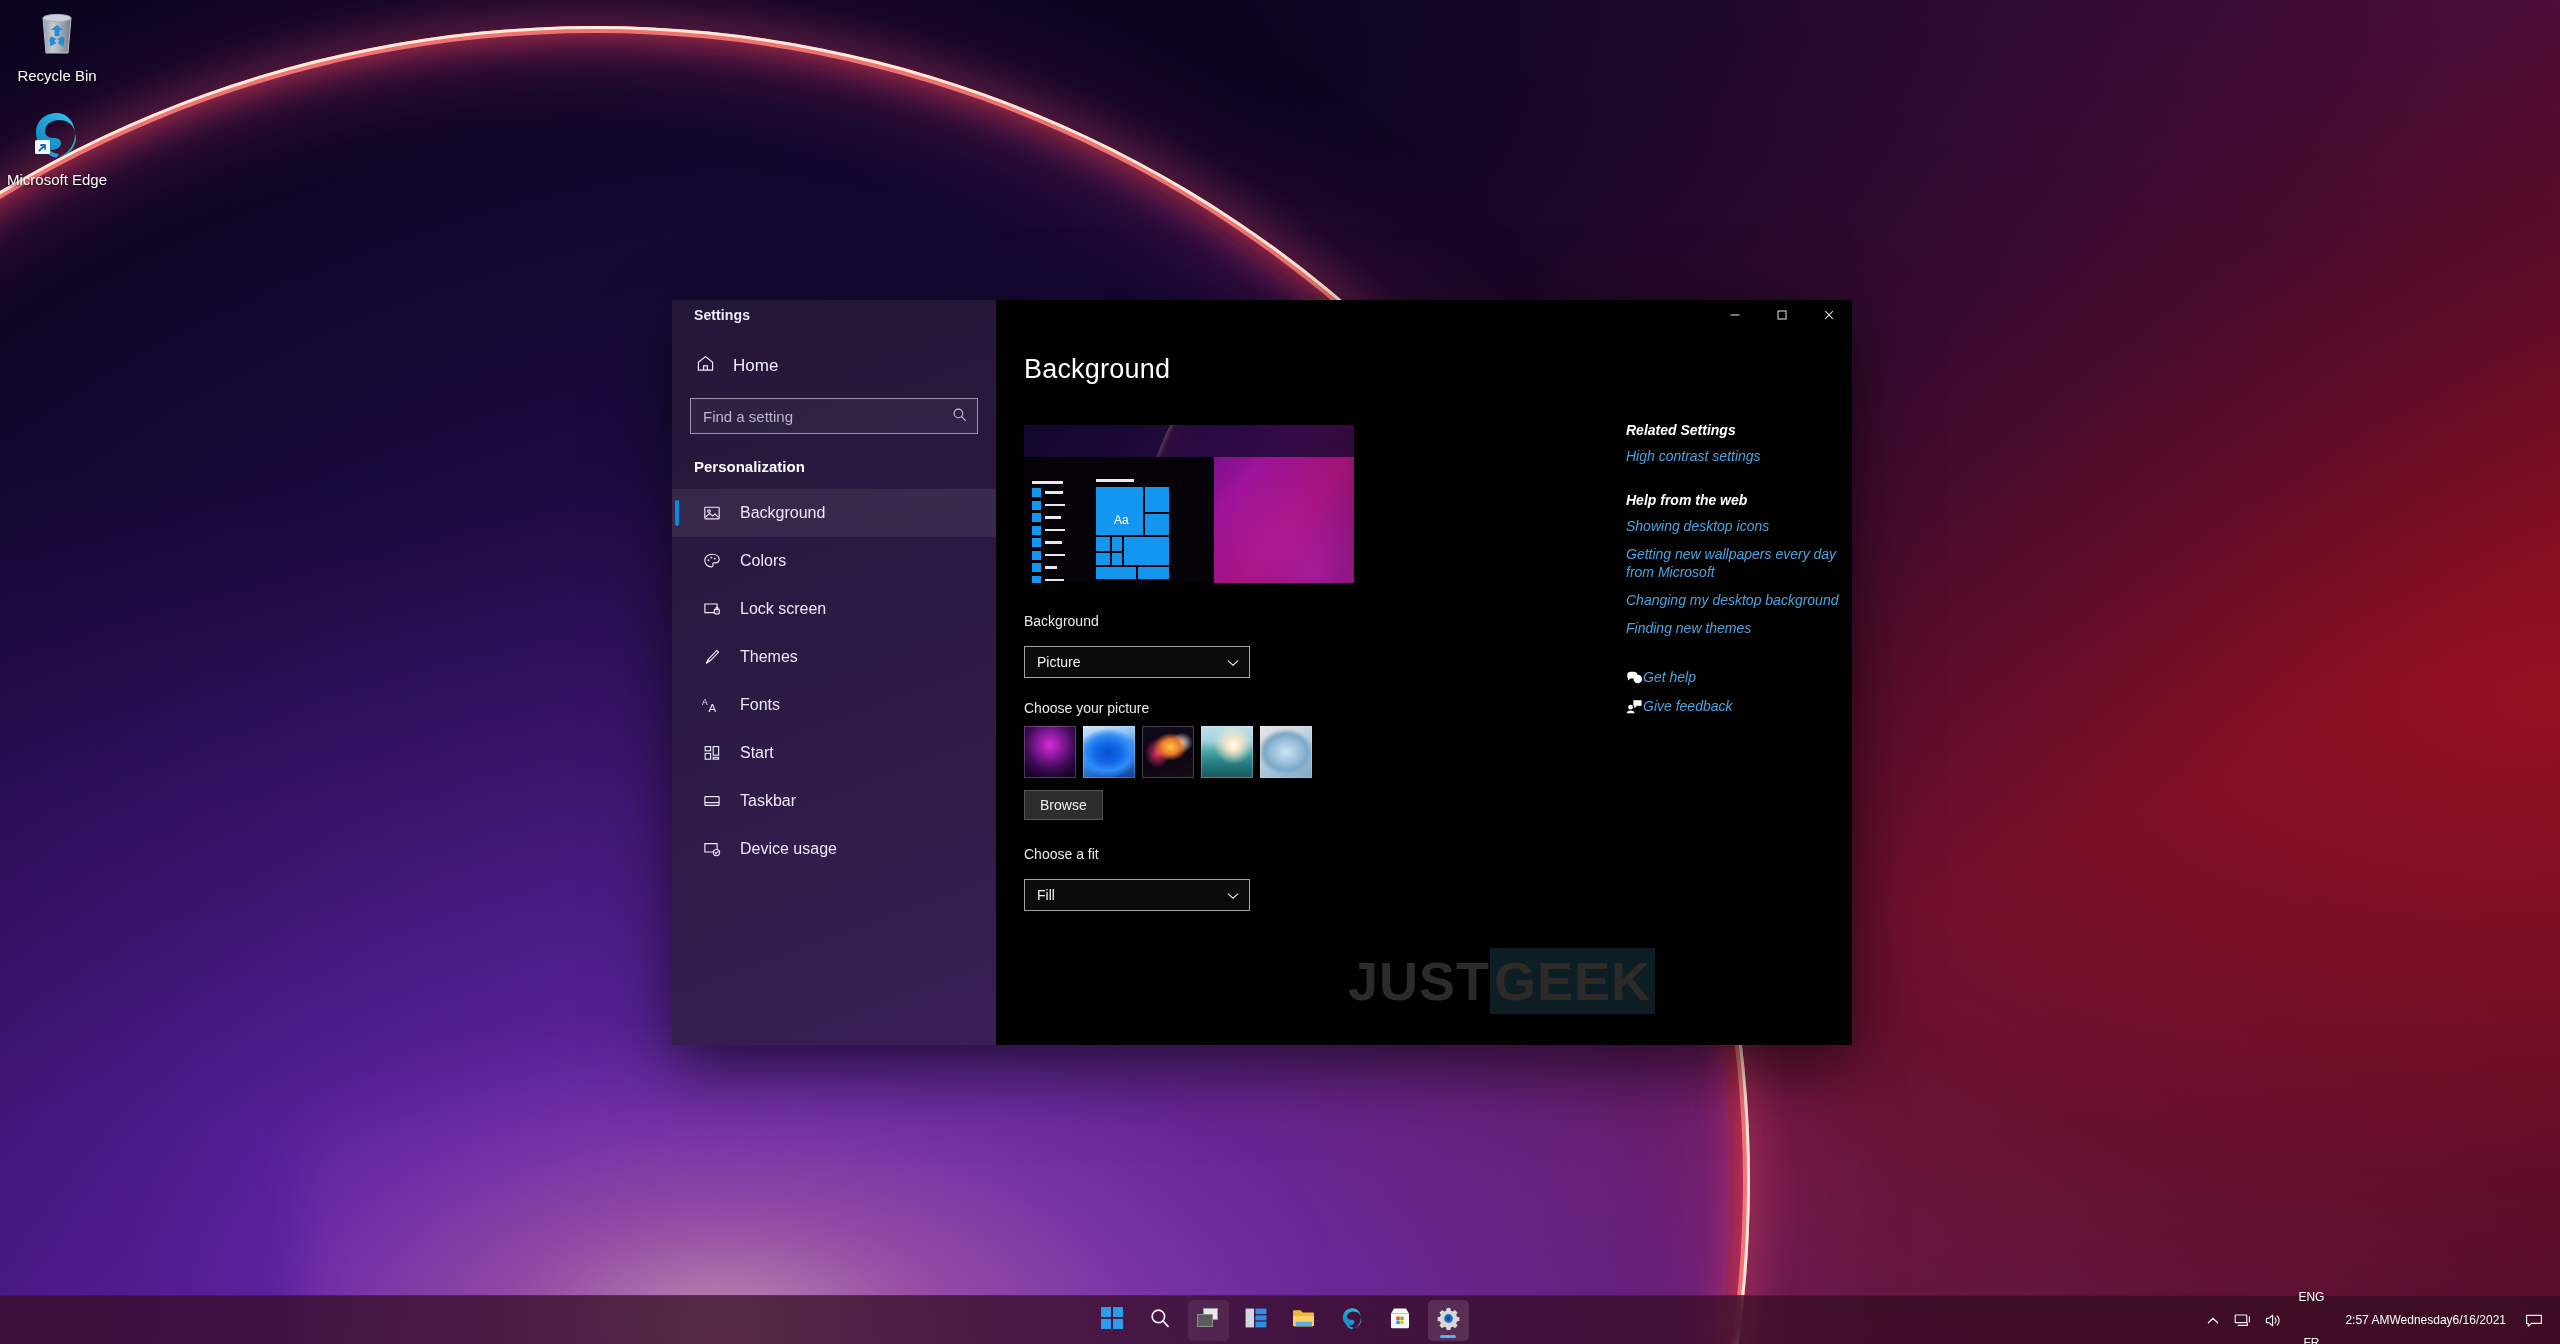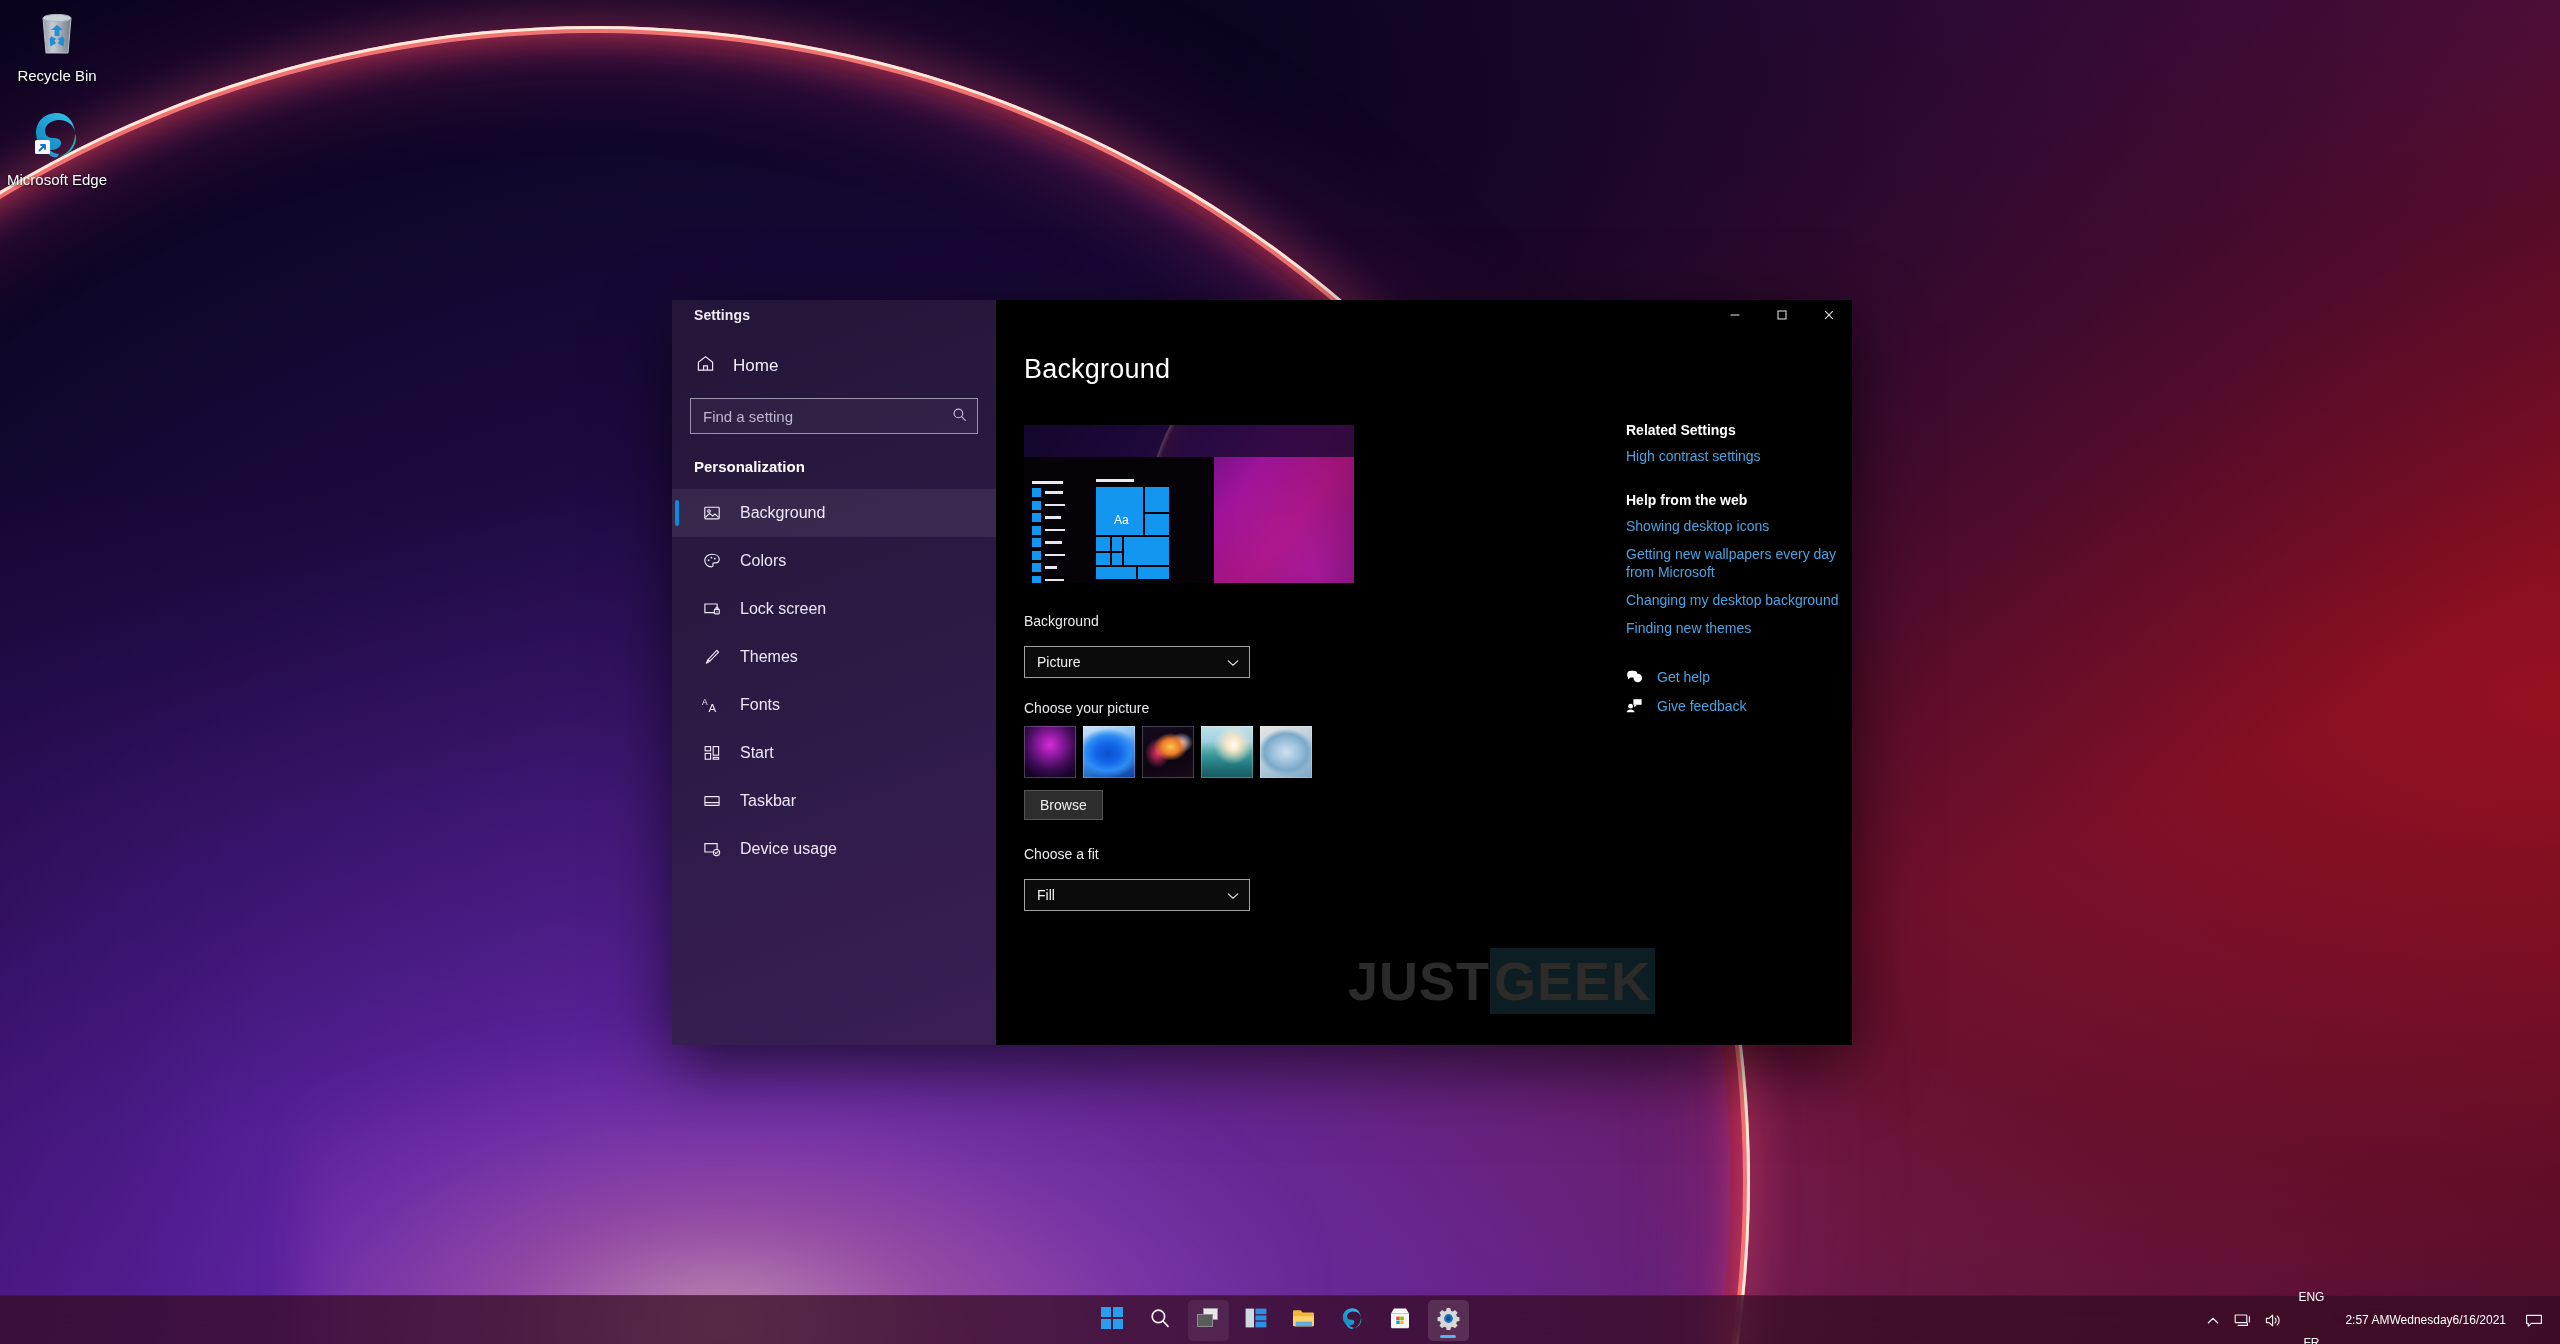--- a/index.html
+++ b/index.html
@@ -129,21 +129,21 @@
   .winbtn{
     width:47px; display:flex; align-items:center; justify-content:center;
     cursor:default;
   }
 
   #content-scroll{
     flex:1; display:flex; min-height:0; padding:0;
     position:relative;
   }
   #main-col{ width:600px; flex:0 0 600px; padding:24px 0 0 28px; position:relative; z-index:2; }
-  #aside-col{ flex:1; padding:92px 11px 0 30px; position:relative; z-index:2; }
+  #aside-col{ flex:1; padding:92px 11px 0 30px; position:relative; z-index:2;font-style:italic; }
 
   #page-title{ font-size:27px; font-weight:normal; color:#fff; letter-spacing:0.2px; }
 
   
   #preview{
     margin-top:40px; width:330px; height:158px; position:relative; overflow:hidden;
     background:linear-gradient(130deg,#0d0425 0%,#230a44 18%,#5b1280 42%,#b2159a 58%,#b3124a 76%,#4a0818 95%);
   }
   #pv-bloom{
     position:absolute; left:122px; top:-112px; width:420px; height:420px;
@@ -195,21 +195,21 @@
     color:#f1f1f1; font-size:14px; font-family:inherit; cursor:default;
     display:inline-flex; align-items:center;
   }
 
   .aside-h{ font-size:14px; font-weight:bold; color:#fff; }
   .aside-link{
     display:block; color:#4aa3e0; font-size:14px; margin-top:9px;
     text-decoration:none; cursor:default; line-height:1.34; max-width:232px;
   }
   .aside-gap{ height:26px; }
-  .help-row{ display:flex; align-items:flex-start; gap:14px; margin-top:13px; }
+  .help-row{ display:flex; align-items:flex-end; gap:0; margin-top:13px; }
   .help-row .hr-ico{ flex:0 0 16px; display:flex; justify-content:center; }
   .help-row a{ color:#4aa3e0; font-size:14px; text-decoration:none; cursor:default; }
 
   
   #watermark{
     position:absolute; left:352px; top:648px;
     font-size:54px; font-weight:bold; letter-spacing:1px;
     display:flex; align-items:center; pointer-events:none; z-index:1;
     font-family:"Liberation Sans", sans-serif;
   }

